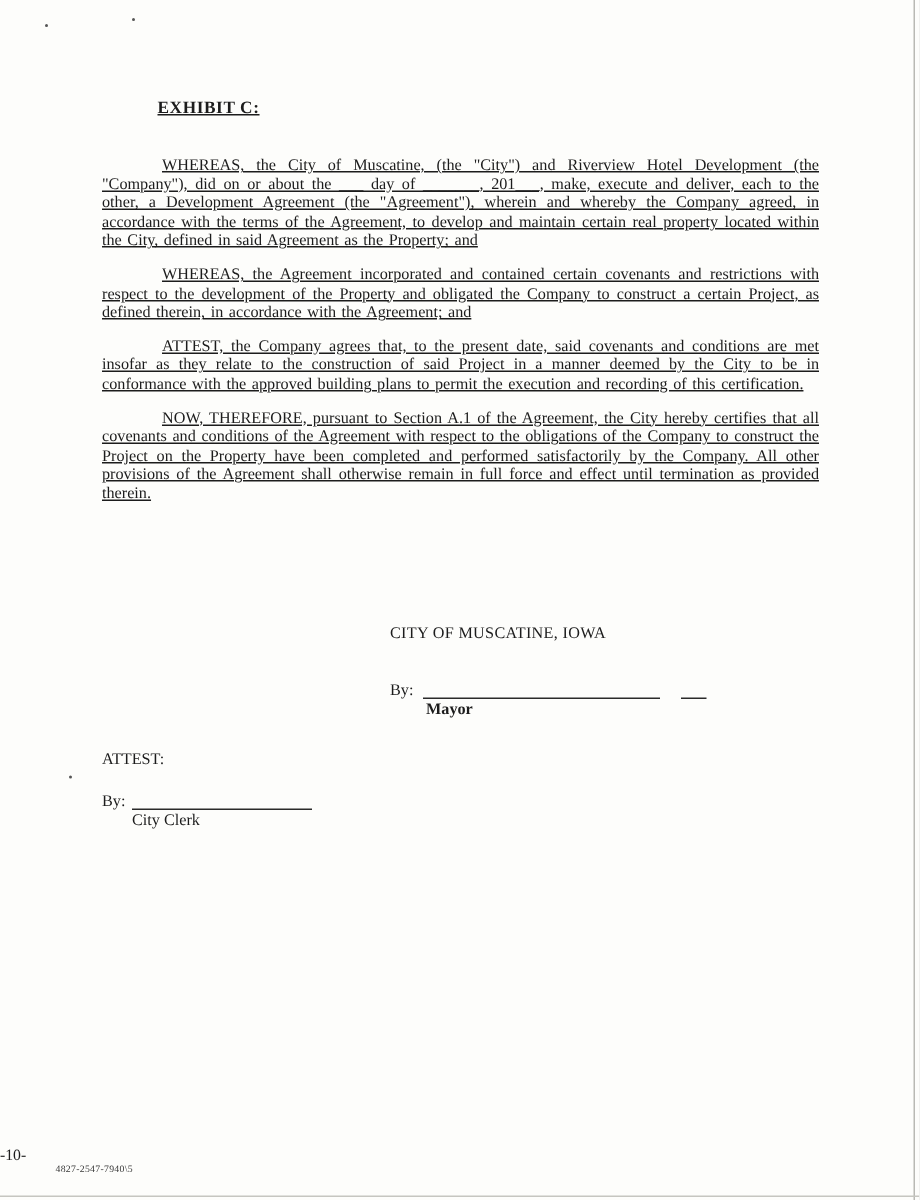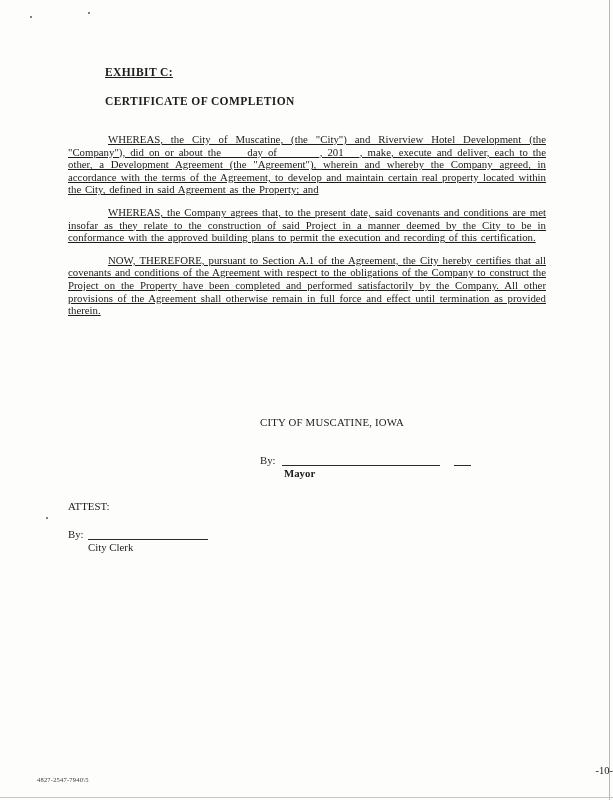--- a/index.html
+++ b/index.html
@@ -89,21 +89,21 @@
     font-size: 10.8px;
   }
   .attest-by-row { margin-top: 16px; white-space: nowrap; }
   .sig-line.attest { width: 120px; margin-left: 4px; }
   .attest-title { margin: 1px 0 0 20px; }
 
   .page-number {
     position: absolute;
     left: 0; right: 0;
     bottom: 24px;
-    text-align: right;
+    text-align: left;
     font-size: 10.5px;
   }
   .doc-number {
     position: absolute;
     left: 37px;
     bottom: 17px;
     font-size: 6.5px;
     color: #3a3a3a;
     letter-spacing: 0.2px;
   }
@@ -116,27 +116,27 @@
   <div class="edge-right"></div>
   <div class="edge-bottom"></div>
   <div class="speck s1"></div>
   <div class="speck s2"></div>
   <div class="speck s3"></div>
 
   <div class="content">
 
     <h1 class="heading exhibit">EXHIBIT C:</h1>
 
-    <h2 class="heading title">CERTIFICATE OF COMPLETION</h2>
 
     <div class="body-text">
       <p class="para">WHEREAS, the City of Muscatine, (the "City") and Riverview Hotel Development (the "Company"), did on or about the ___ day of _______, 201___, make, execute and deliver, each to the other, a Development Agreement (the "Agreement"), wherein and whereby the Company agreed, in accordance with the terms of the Agreement, to develop and maintain certain real property located within the City, defined in said Agreement as the Property; and</p>
 
+      <p class="para">WHEREAS, the Agreement incorporated and contained certain covenants and restrictions with respect to the development of the Property and obligated the Company to construct a certain Project, as defined therein, in accordance with the Agreement; and</p>
 
-      <p class="para">WHEREAS, the Company agrees that, to the present date, said covenants and conditions are met insofar as they relate to the construction of said Project in a manner deemed by the City to be in conformance with the approved building plans to permit the execution and recording of this certification.</p>
+      <p class="para">ATTEST, the Company agrees that, to the present date, said covenants and conditions are met insofar as they relate to the construction of said Project in a manner deemed by the City to be in conformance with the approved building plans to permit the execution and recording of this certification.</p>
 
       <p class="para">NOW, THEREFORE, pursuant to Section A.1 of the Agreement, the City hereby certifies that all covenants and conditions of the Agreement with respect to the obligations of the Company to construct the Project on the Property have been completed and performed satisfactorily by the Company.  All other provisions of the Agreement shall otherwise remain in full force and effect until termination as provided therein.</p>
     </div>
 
   </div>
 
   <div class="sig-block">
     <div class="sig-entity">CITY OF MUSCATINE, IOWA</div>
     <div class="sig-by-row">
       <span>By:</span><span class="sig-line long"></span><span class="sig-line short"></span>

